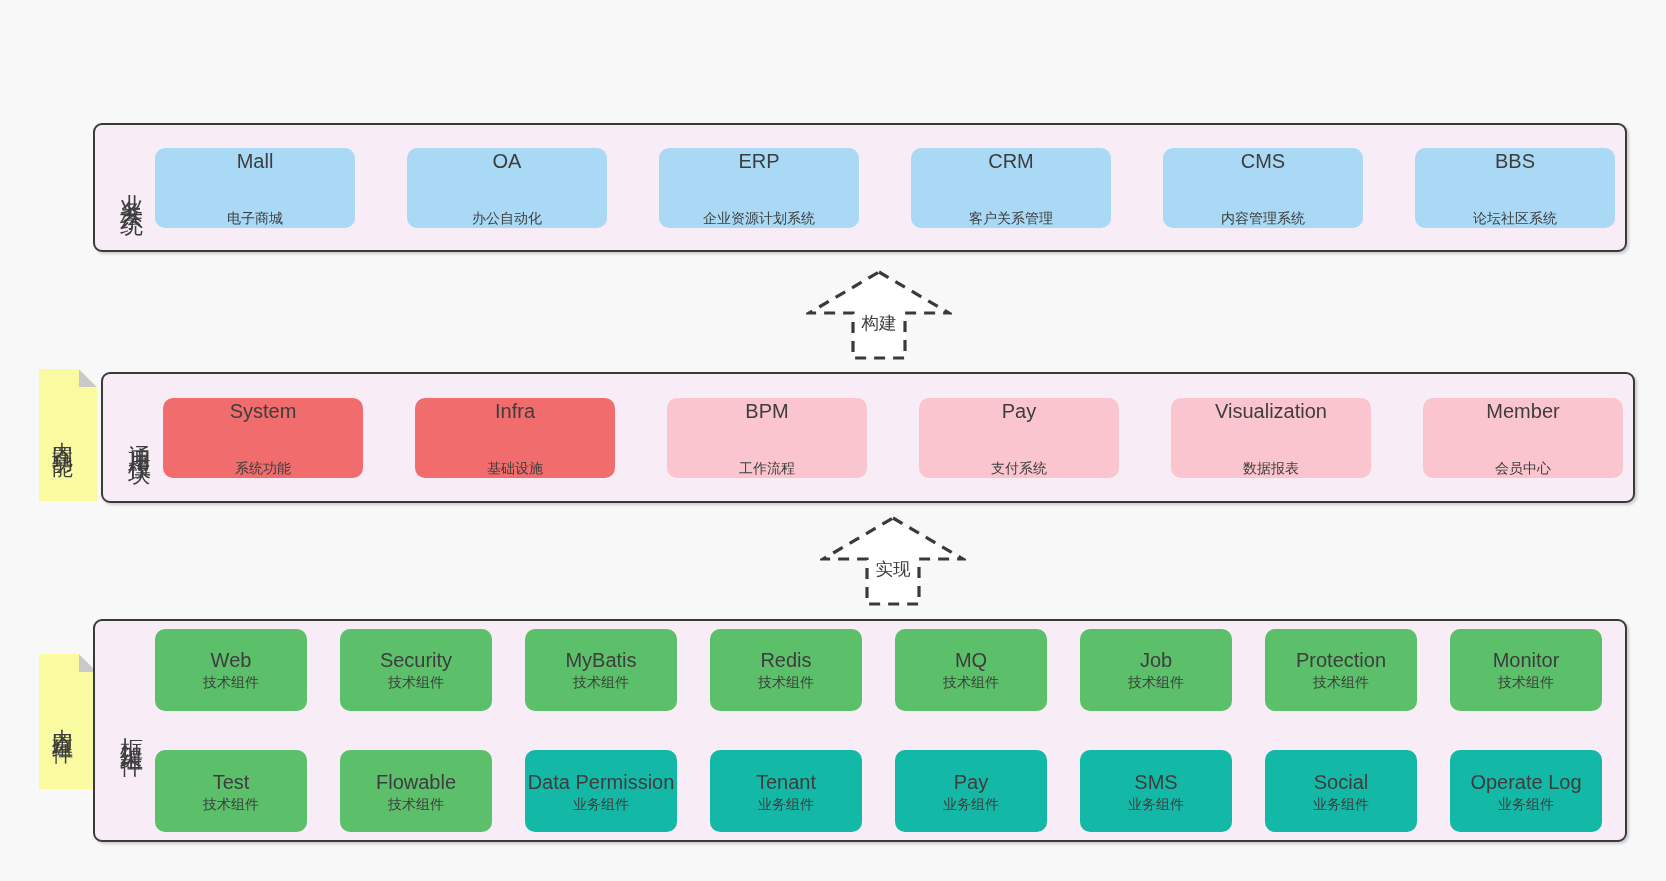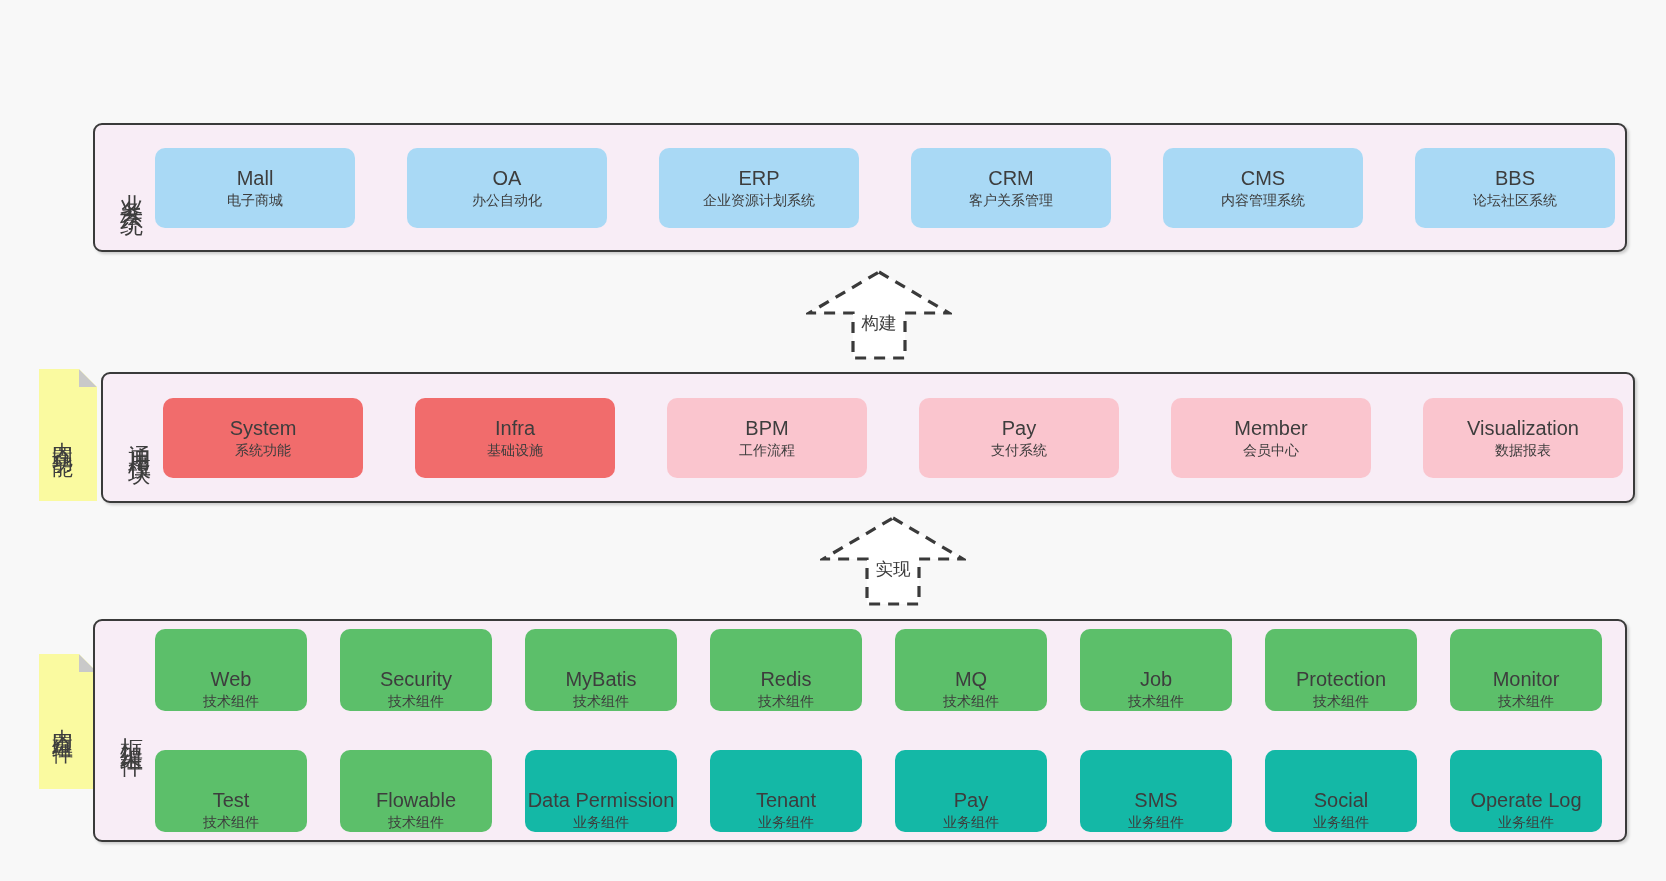--- a/index.html
+++ b/index.html
@@ -29,22 +29,22 @@
 
   .boxes { flex:1; display:flex; align-items:center; padding:0 16px 0 12px; }
   .boxes-6 { gap:52px; }
   .boxes-8 { gap:33px; }
   .rows { flex:1; display:flex; flex-direction:column; justify-content:center; gap:24px; }
 
   .box {
     display:flex; flex-direction:column; align-items:center; justify-content:center;
     text-align:center; border-radius:10px; color:#3d3d3d; box-sizing:border-box;
   }
-  .boxes-6 .box { width:200px; height:80px; }
-  .boxes-8 .box { width:152px; height:82px;justify-content:flex-end; }
+  .boxes-6 .box { width:200px; height:80px;justify-content:space-between; }
+  .boxes-8 .box { width:152px; height:82px; }
   .box .t { font-size:20px; line-height:1.3; }
   .box .s { font-size:14px; line-height:1.35; }
 
   .blue       { background:#a9d9f5; }
   .red        { background:#f16c6c; }
   .pink       { background:#fac5ce; }
   .green      { background:#5cbf6a; }
   .lightgreen { background:#14b8a6; }
 
   
@@ -140,26 +140,26 @@
       </div>
       <div class="box pink">
         <div class="t">BPM</div>
         <div class="s">工作流程</div>
       </div>
       <div class="box pink">
         <div class="t">Pay</div>
         <div class="s">支付系统</div>
       </div>
       <div class="box pink">
+        <div class="t">Visualization</div>
+        <div class="s">数据报表</div>
+      </div>
+      <div class="box pink">
         <div class="t">Member</div>
         <div class="s">会员中心</div>
-      </div>
-      <div class="box pink">
-        <div class="t">Visualization</div>
-        <div class="s">数据报表</div>
       </div>
     </div>
   </section>
 
   <svg class="arrow arrow-impl" width="146" height="92">
     <polygon points="73,3 143,44 99,44 99,89 47,89 47,44 3,44"></polygon>
     <text x="73" y="60">实现</text>
   </svg>
 
   <section class="panel panel-components">

